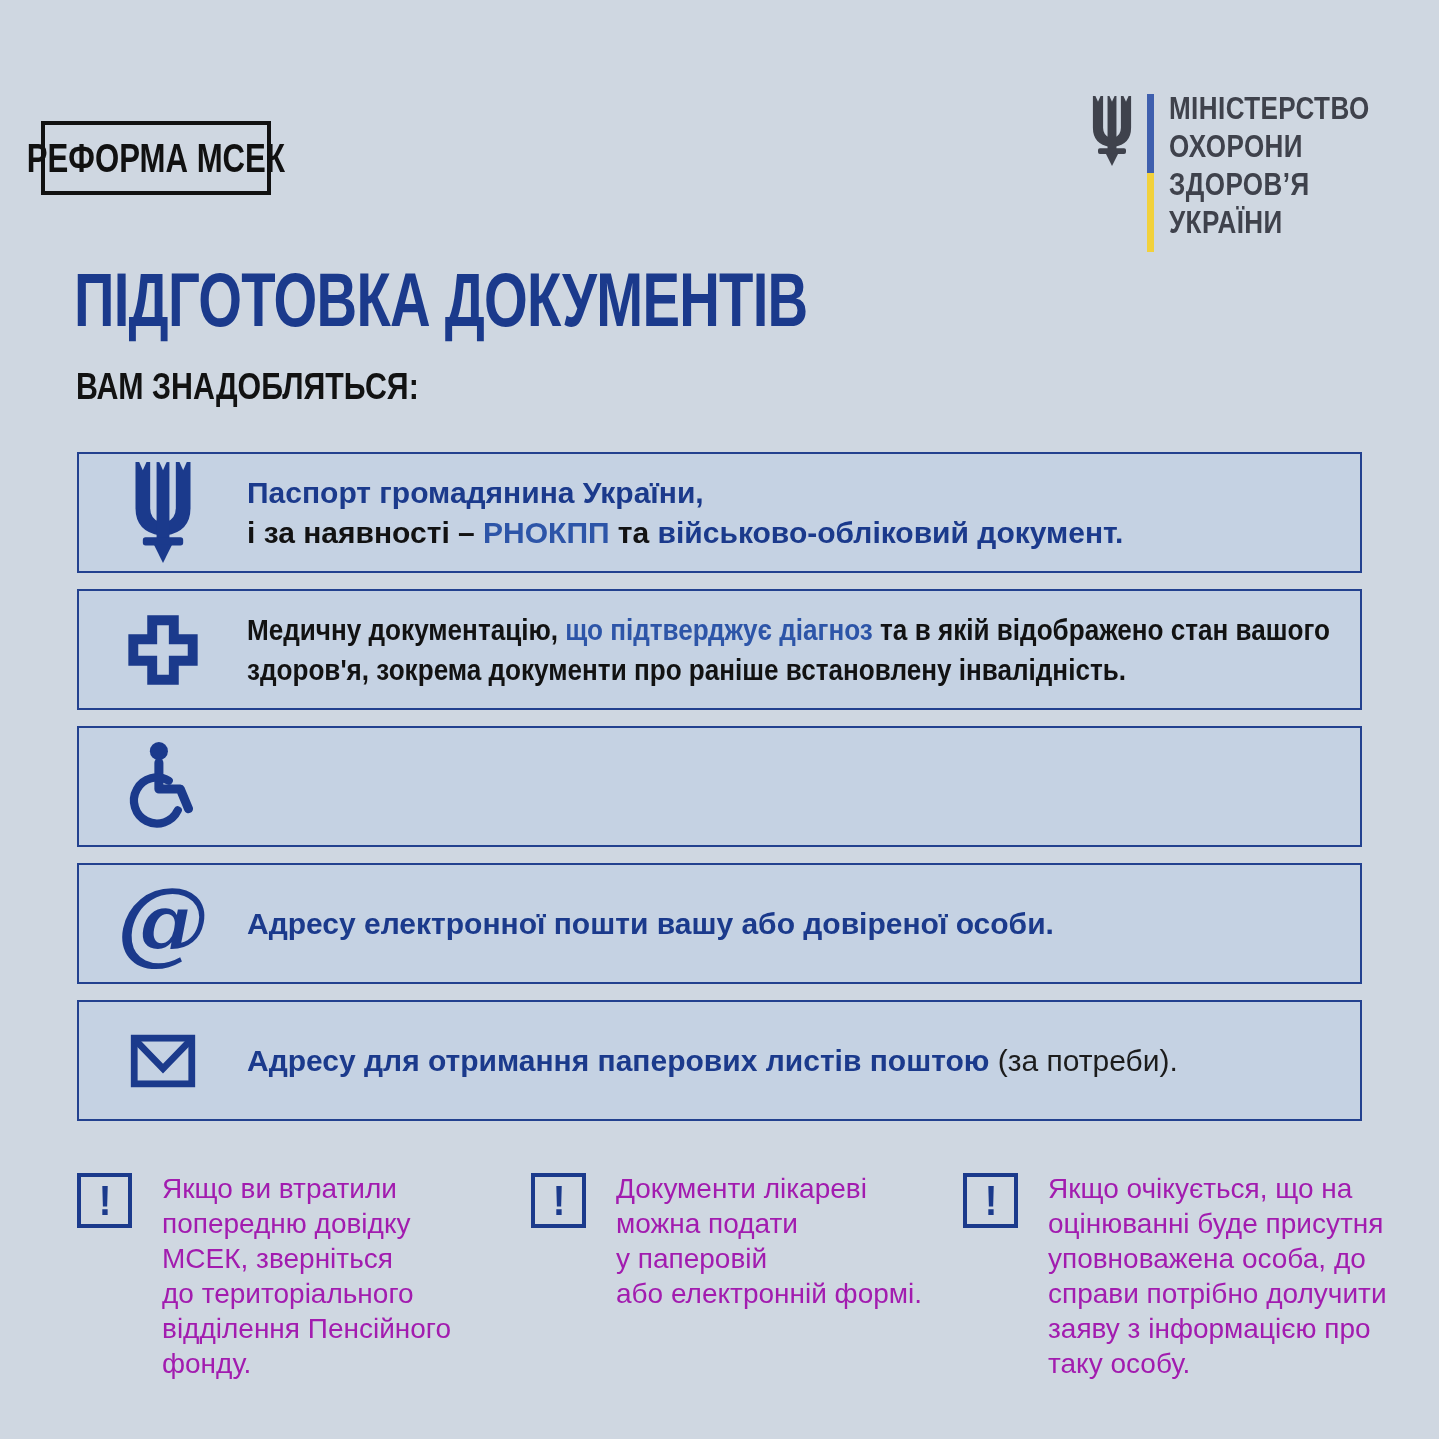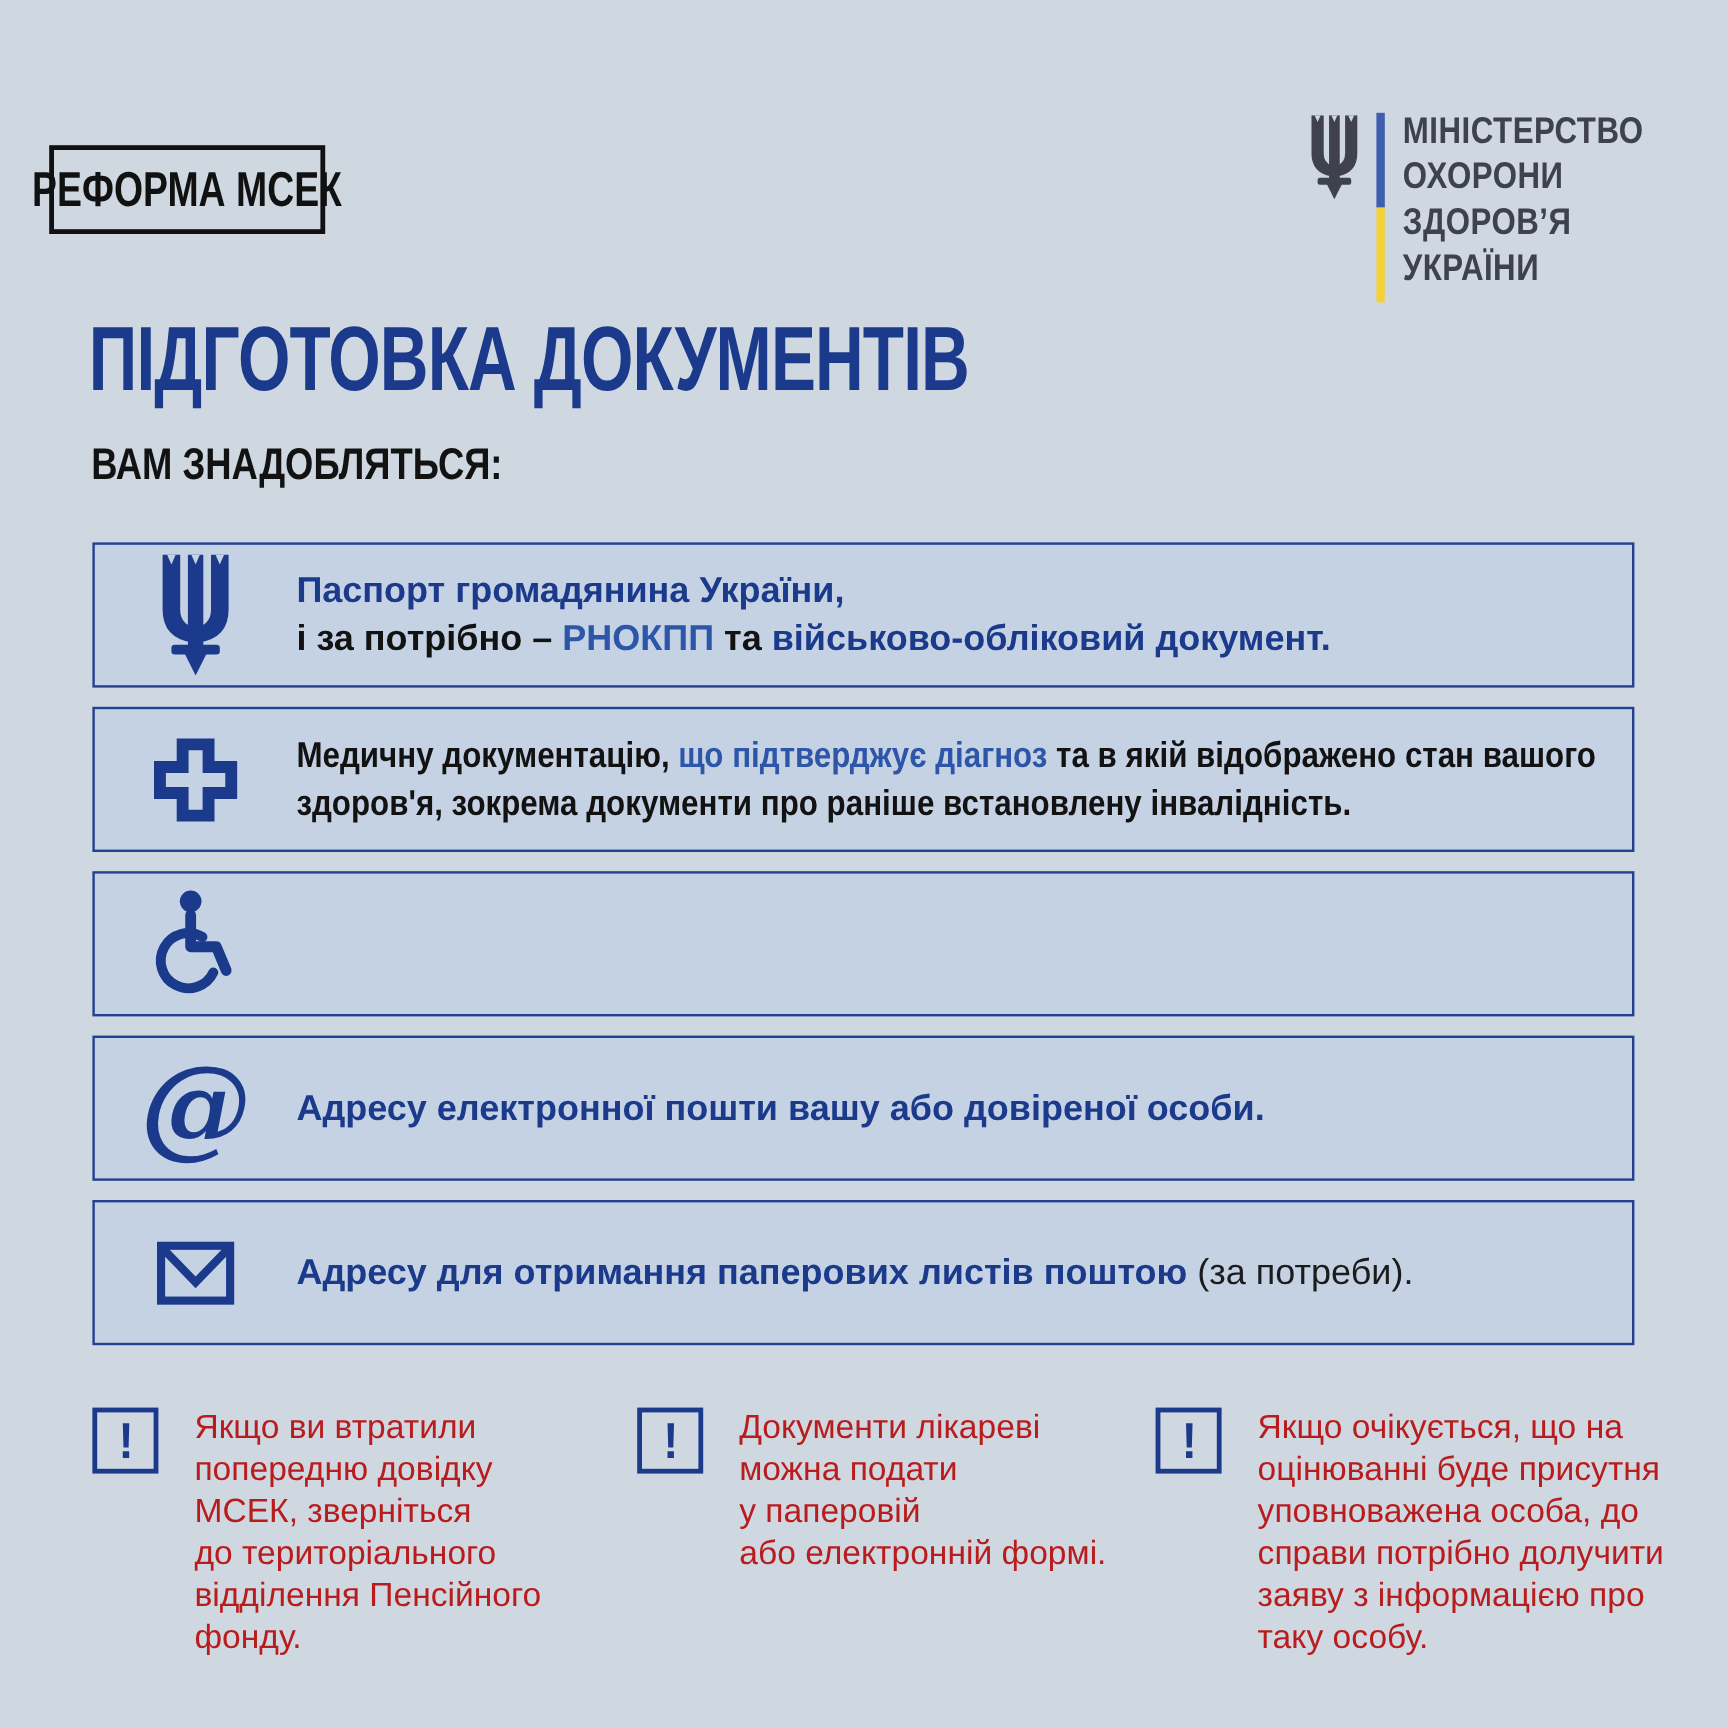--- a/index.html
+++ b/index.html
@@ -79,21 +79,21 @@
   .note-icon{
     flex:0 0 55px;width:55px;height:55px;border:4px solid #1b3a8c;
     box-sizing:border-box;display:flex;align-items:center;justify-content:center;
     margin-top:3px;
   }
   .note-icon span{
     font-size:42px;font-weight:700;color:#1b3a8c;
     transform:scaleX(0.9);line-height:1;
   }
   .note-text{
-    font-size:28px;line-height:35px;color:#b91c1c;
+    font-size:28px;line-height:35px;color:#a21caf;
     white-space:pre-line;padding-top:1px;
   }
 </style>
 </head>
 <body>
 
 <div class="badge">
   <span>РЕФОРМА МСЕК</span>
 </div>
 
@@ -140,21 +140,21 @@
           <path d="M36 110 L26 90 H46 Z"></path>
         </g>
         <g fill="#c5d2e3">
           <path d="M10 0 L18 0 L14 9 Z"></path>
           <path d="M32 0 L40 0 L36 9 Z"></path>
           <path d="M54 0 L62 0 L58 9 Z"></path>
         </g>
       </svg>
     </div>
     <div class="box-text"><span class="seg-navy">Паспорт громадянина України,
-</span><span class="seg-black">і за потрібно – </span><span class="seg-blue">РНОКПП</span><span class="seg-black"> та </span><span class="seg-navy">військово-обліковий документ.</span></div>
+</span><span class="seg-black">і за наявності – </span><span class="seg-blue">РНОКПП</span><span class="seg-black"> та </span><span class="seg-navy">військово-обліковий документ.</span></div>
   </div>
 
   <div class="doc-box">
     <div class="icon-cell">
       <svg width="72" height="72" viewBox="0 0 80 80">
         <path d="M28 7 H52 V28 H73 V52 H52 V73 H28 V52 H7 V28 H28 Z" fill="none" stroke="#1b3a8c" stroke-width="11"></path>
       </svg>
     </div>
     <div class="box-text condensed"><span class="seg-black">Медичну документацію, </span><span class="seg-blue">що підтверджує діагноз</span><span class="seg-black"> та в якій відображено стан вашого здоров'я, зокрема документи про раніше встановлену інвалідність.</span></div>
   </div>

